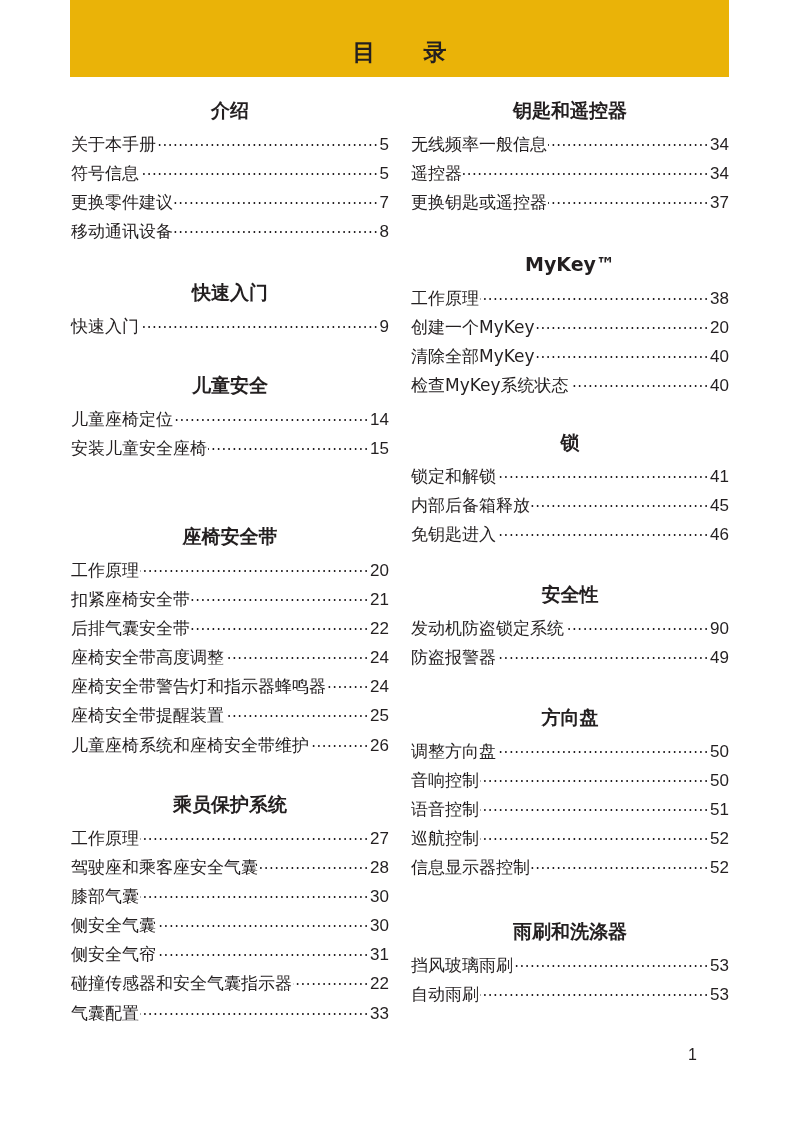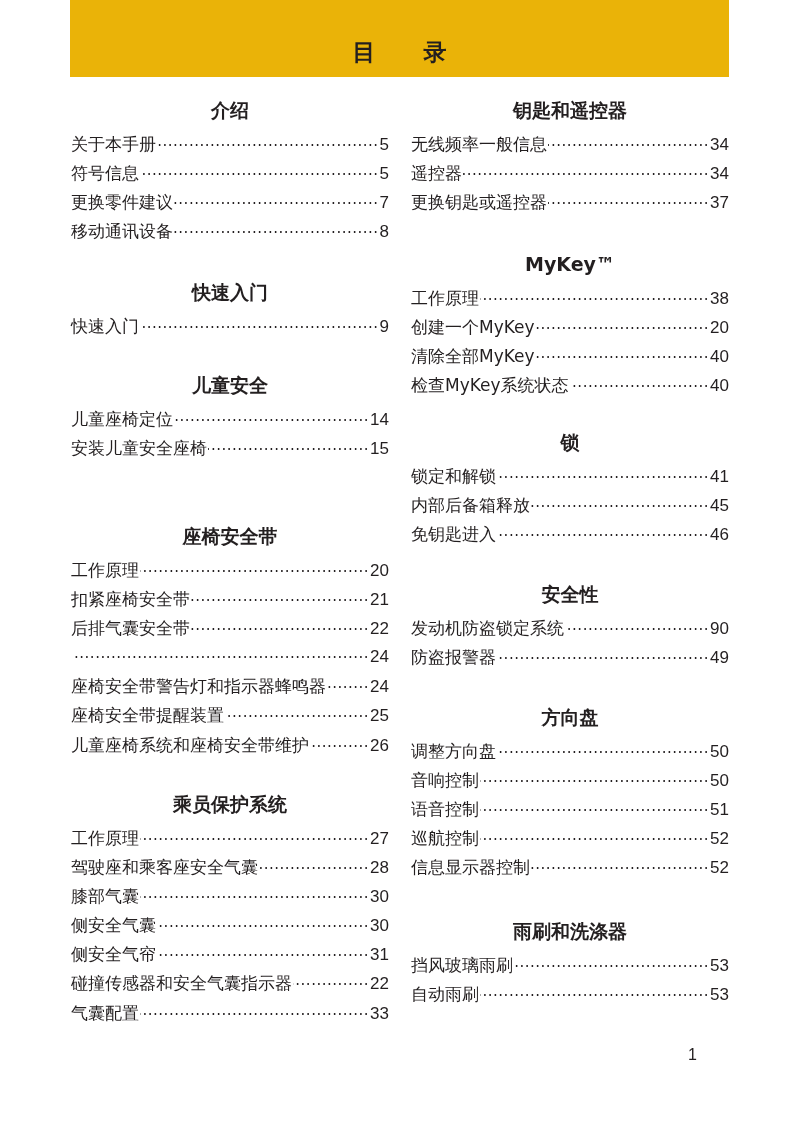--- a/index.html
+++ b/index.html
@@ -112,20 +112,21 @@
         <span class="label">扣紧座椅安全带</span>
         <span class="dots"></span>
         <span class="page">21</span>
       </div>
     <div class="entry">
         <span class="label">后排气囊安全带</span>
         <span class="dots"></span>
         <span class="page">22</span>
       </div>
     <div class="entry">
+        <span class="label">座椅安全带高度调整</span>
         <span class="dots"></span>
         <span class="page">24</span>
       </div>
     <div class="entry">
         <span class="label">座椅安全带警告灯和指示器蜂鸣器</span>
         <span class="dots"></span>
         <span class="page">24</span>
       </div>
     <div class="entry">
         <span class="label">座椅安全带提醒装置</span>

